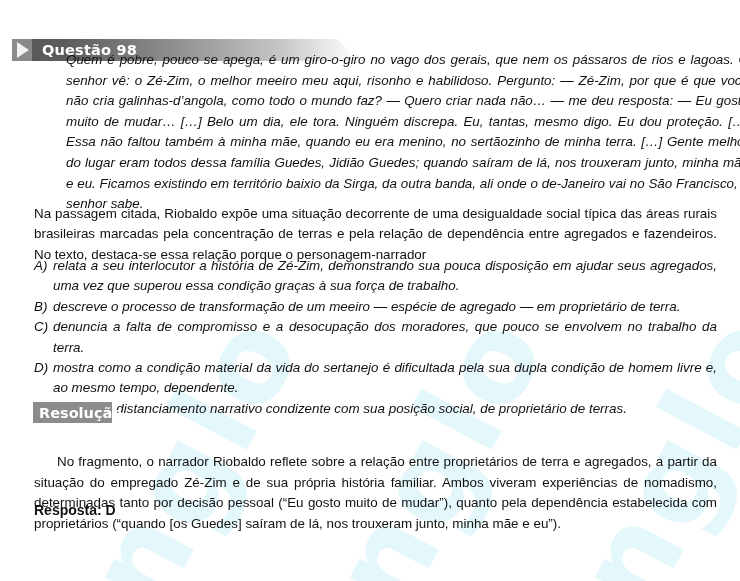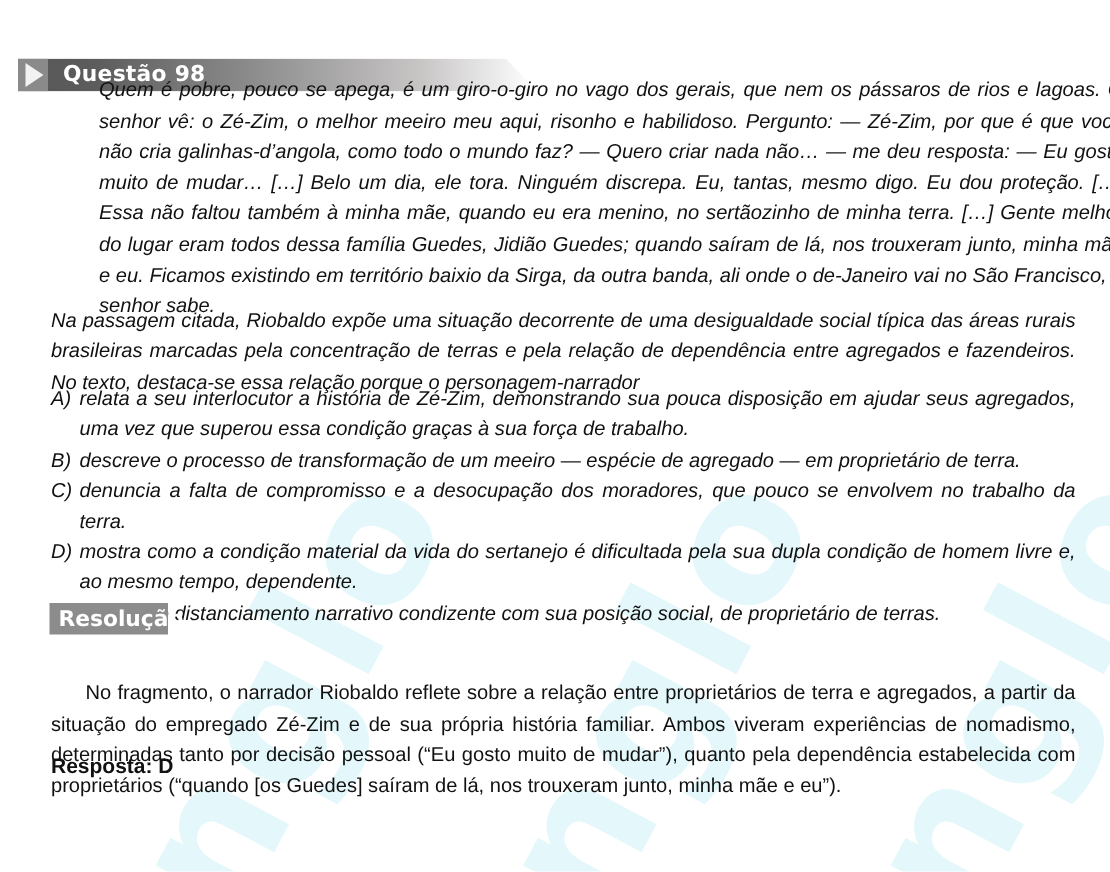--- a/index.html
+++ b/index.html
@@ -54,21 +54,21 @@
     margin-left: 32px;
   }
   .source {
     position: absolute; right: 22px; top: 182px;
     font-family: "Liberation Sans", sans-serif;
     font-style: italic; font-size: 10.6px;
   }
   .prompt {
     position: absolute; left: 34px; top: 204px; width: 683px;
     font-family: "Liberation Sans", sans-serif;
-    font-style: italic; font-size: 13.4px; line-height: 20.4px;
+    font-size: 13.4px; line-height: 20.4px;
     text-align: justify;
   }
   .options {
     position: absolute; left: 34px; top: 256px; width: 683px;
     font-family: "Liberation Sans", sans-serif;
     font-style: italic; font-size: 13.4px; line-height: 20.4px;
   }
   .opt { display: flex; text-align: justify; }
   .opt-letter { width: 19px; flex: none; }
   .opt-text { flex: 1; }

